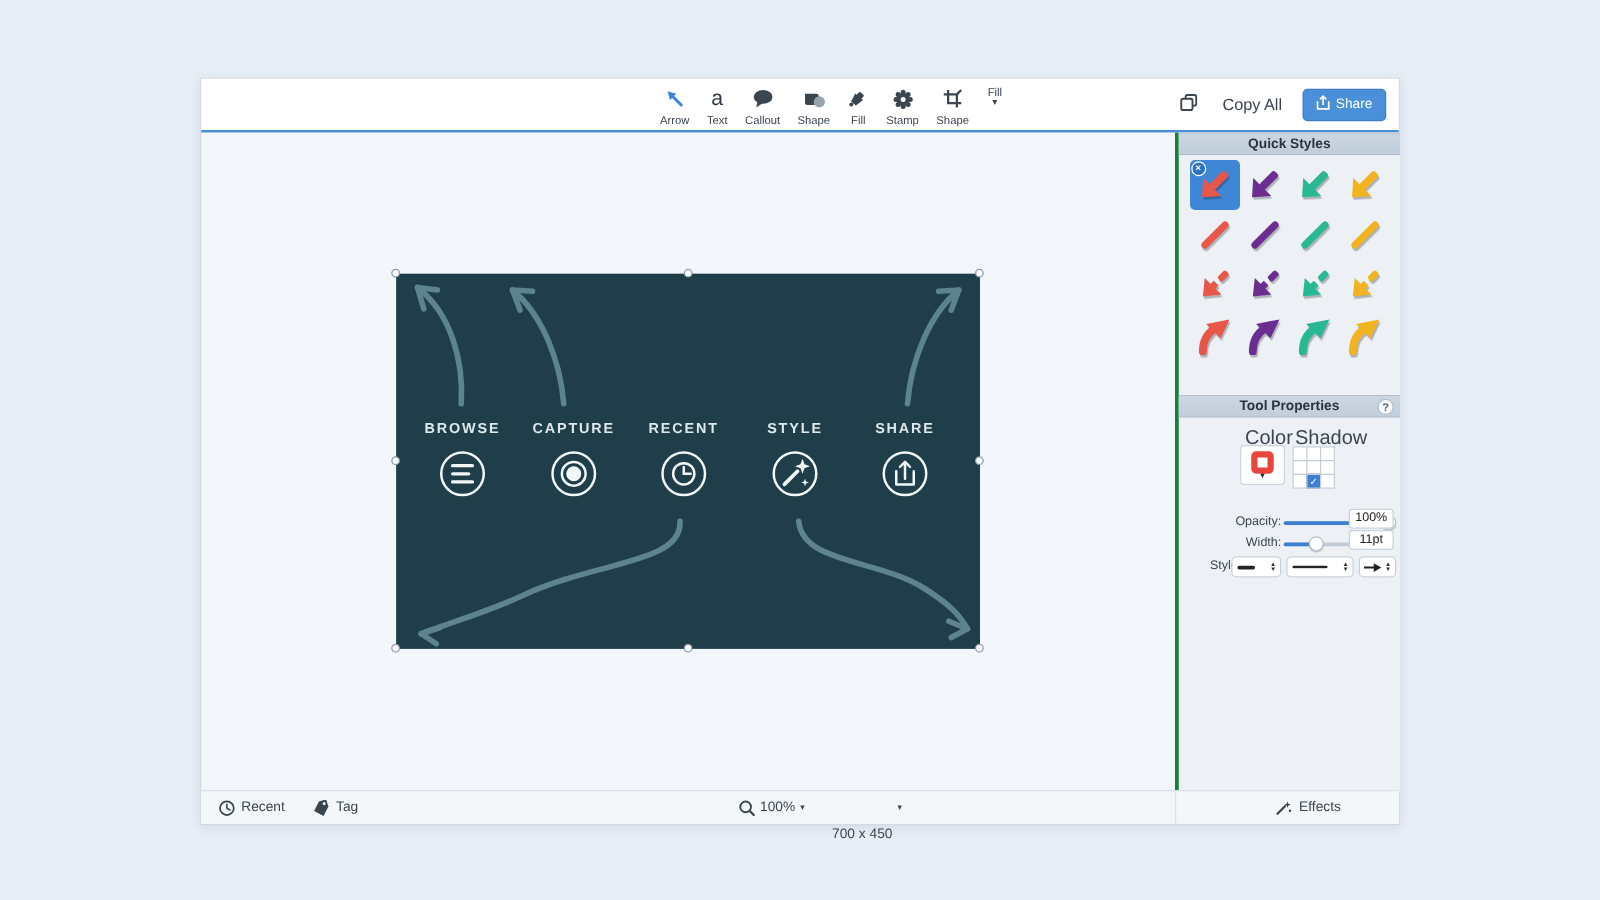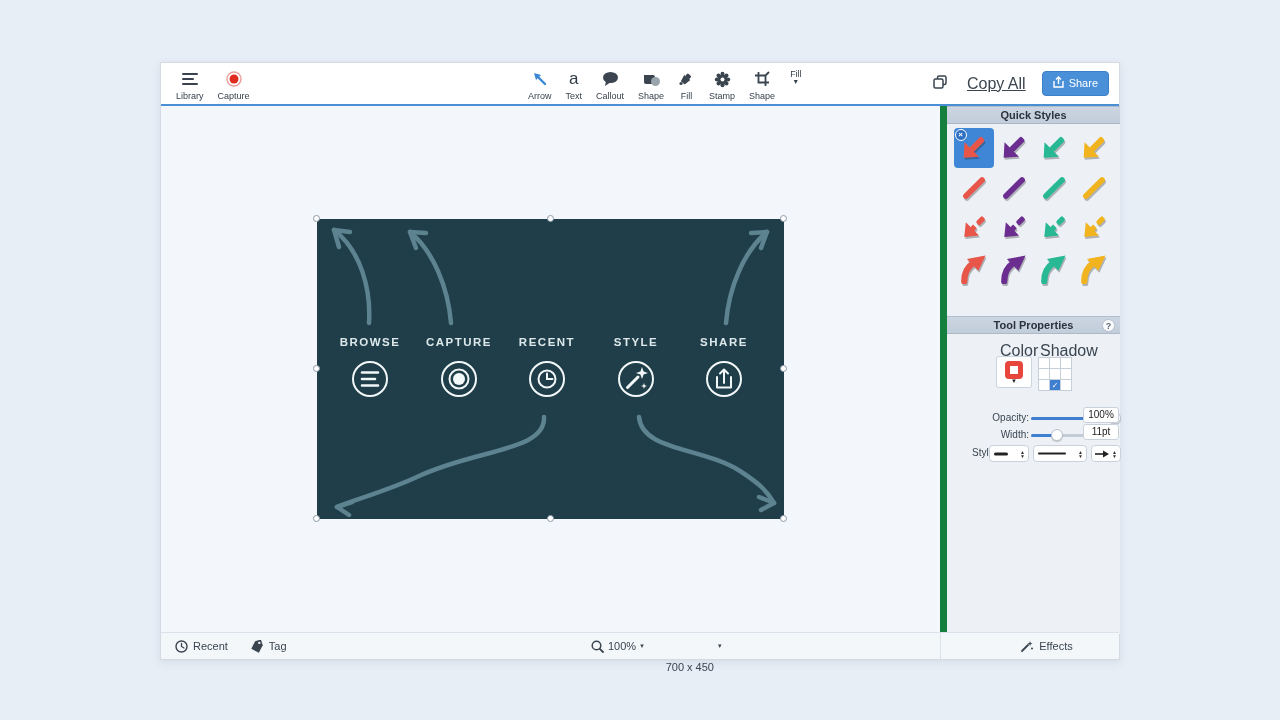--- a/index.html
+++ b/index.html
@@ -11,30 +11,30 @@
   .toolbar { position:absolute; left:0; top:0; width:958px; height:43px; background:#fff; border-bottom:2px solid #4a8fd3; display:flex; align-items:stretch; }
   .tbtn { display:flex; flex-direction:column; align-items:center; justify-content:flex-end; padding:4px 7px 3px; cursor:default; }
   .tbtn .ic { height:20px; display:flex; align-items:center; justify-content:center; }
   .tbtn .lb { font-size:9px; color:#39424e; margin-top:2px; white-space:nowrap; }
   .tb-left { display:flex; padding-left:8px; }
   .tb-center { display:flex; position:absolute; left:360px; top:0; height:41px; }
   .tb-right { display:flex; position:absolute; right:10px; top:0; height:41px; align-items:center; }
   .more-btn { display:flex; flex-direction:column; align-items:center; justify-content:flex-start; padding:6px 8px; }
   .more-btn .lb { font-size:9px; color:#39424e; }
   .more-btn .car { font-size:8px; color:#39424e; line-height:6px; }
-  .copyall { display:flex; align-items:center; gap:20px; font-size:16px; color:#3a4550; margin-right:16px;text-decoration:underline; }
+  .copyall { display:flex; align-items:center; gap:20px; font-size:13px; color:#3a4550; margin-right:16px; }
   .sharebtn { display:flex; align-items:center; gap:5px; background:#4a90d9; border:1px solid #3c7fc6; border-radius:4px; color:#fff; font-size:11px; padding:4px 10px 5px; }
 
   
   .canvas-wrap { position:absolute; left:156px; top:156px; width:467px; height:300px; }
   .canvas-wrap svg.art { position:absolute; left:0; top:0; background:#1f3e4a; }
   .handle { position:absolute; width:7px; height:7px; border-radius:50%; background:#fff; border:1px solid #8a9aa8; }
 
   
-  .rpanel { position:absolute; left:779px; top:43px; width:180px; height:528px; background:#edf1f6; border-left:7px solid #15803d; }
+  .rpanel { position:absolute; left:779px; top:43px; width:180px; height:528px; background:#edf1f6; border-left:3px solid #15803d; }
   .sechead { position:relative; height:18px; background:linear-gradient(#ccd6e2,#c2cddb); border-top:1px solid #b3bfce; border-bottom:1px solid #aeb9c7; text-align:center; font-size:11px; font-weight:bold; color:#2a323c; line-height:17px; }
   .qs-grid { display:grid; grid-template-columns:repeat(4,40px); grid-auto-rows:40px; justify-content:center; padding-top:4px; }
   .qs-cell { position:relative; display:flex; align-items:center; justify-content:center; border-radius:4px; }
   .qs-cell svg { filter:drop-shadow(1px 2px 0 rgba(30,30,30,.3)); }
   .qs-cell.sel { background:#3f87d6; }
   .qs-badge { position:absolute; left:1px; top:1px; width:12px; height:12px; border-radius:50%; background:#2e6fc2; border:1px solid #fff; color:#fff; font-size:8px; line-height:10px; text-align:center; font-weight:bold; }
   .c-red{color:#e8564a}.c-purple{color:#6b2d8f}.c-teal{color:#29b894}.c-yellow{color:#f1b41f}
 
   .tp-body { position:relative; font-size:10px; color:#3a4550; }
   .tp-collab { position:absolute; top:8px; font-size:16px; color:#3a4550; }
@@ -88,39 +88,20 @@
     <symbol id="arr-bent" viewBox="0 0 36 36">
       <path d="M7 33 C 7 24 10 17 18 12" stroke="currentColor" stroke-width="7" fill="none" stroke-linecap="round"></path>
       <polygon points="31,4 23,21 10,8" fill="currentColor"></polygon>
     </symbol>
   </defs>
 </svg>
 
 <div class="window">
 
   <div class="toolbar">
-    <div class="tb-left">
-      <div class="tbtn">
-        <span class="ic">
-          <svg width="18" height="14" viewBox="0 0 18 14">
-              <path d="M2 2h14M2 7h10M2 12h14" stroke="#39424e" stroke-width="2" stroke-linecap="round"></path>
-            </svg>
-        </span>
-        <span class="lb">Library</span>
-      </div>
-      <div class="tbtn">
-        <span class="ic">
-          <svg width="16" height="16" viewBox="0 0 16 16">
-              <circle cx="8" cy="8" r="7" fill="none" stroke="#e8a39e" stroke-width="1.5"></circle>
-              <circle cx="8" cy="8" r="4.5" fill="#e02b20"></circle>
-            </svg>
-        </span>
-        <span class="lb">Capture</span>
-      </div>
-    </div>
 
     <div class="tb-center">
       <div class="tbtn">
         <span class="ic">
           <svg width="16" height="16" viewBox="0 0 16 16">
               <path d="M13 13 L5 5" stroke="#3c86d6" stroke-width="2.4" stroke-linecap="round"></path>
               <polygon points="2,2 9,4 4,9" fill="#3c86d6"></polygon>
             </svg>
         </span>
         <span class="lb">Arrow</span>

